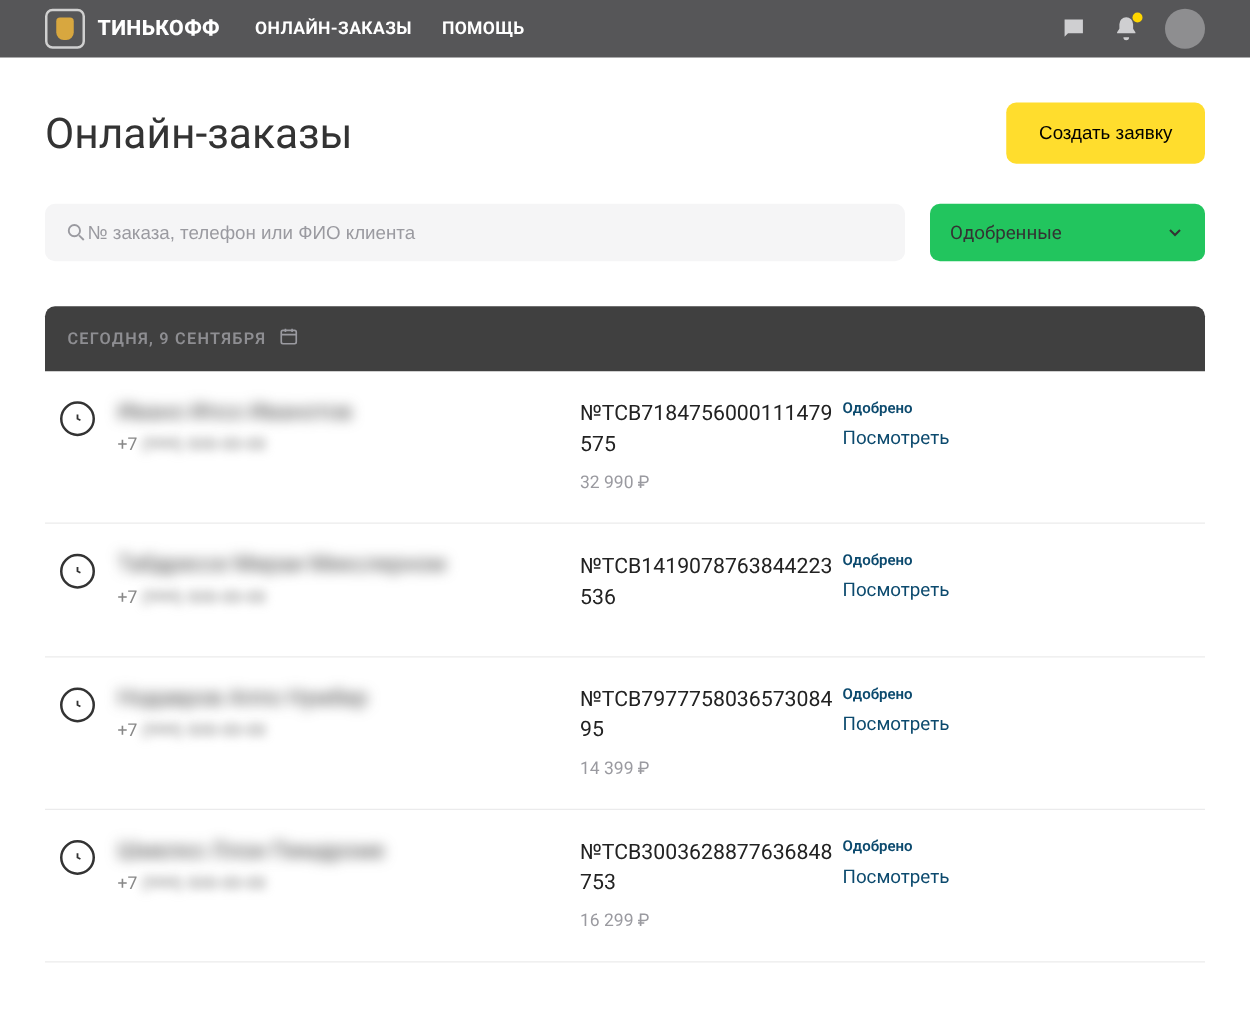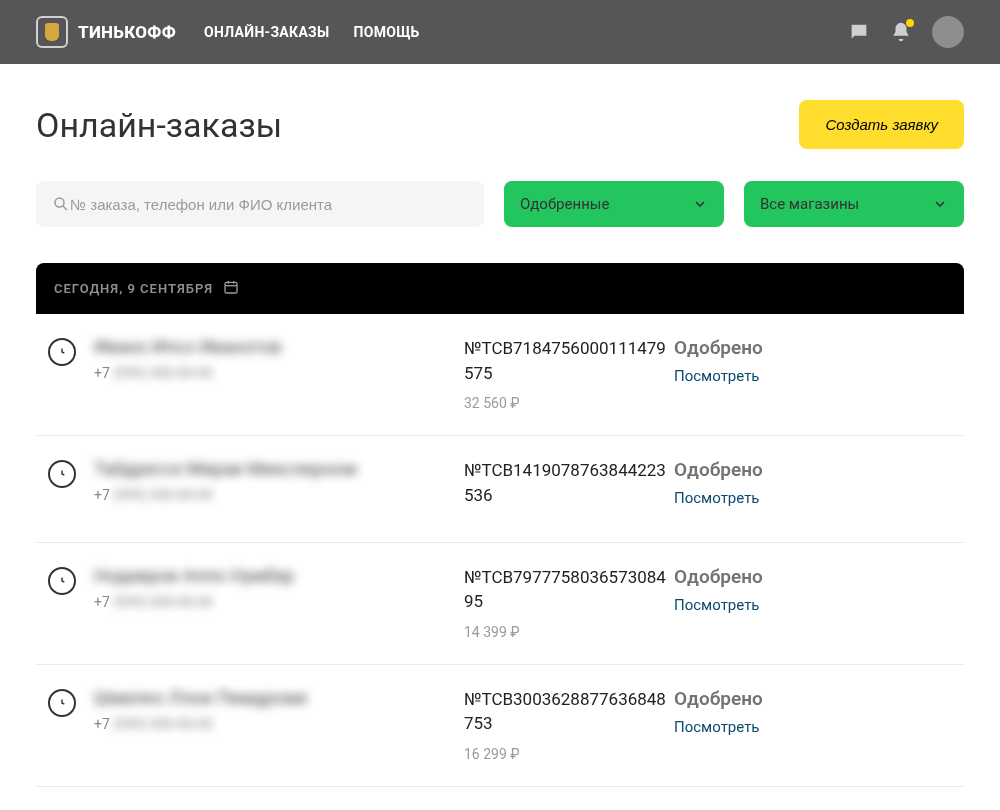--- a/index.html
+++ b/index.html
@@ -5,21 +5,21 @@
   * { box-sizing: border-box; margin: 0; padding: 0; }
   body {
     font-family: -apple-system, BlinkMacSystemFont, "Segoe UI", Roboto, Arial, sans-serif;
     background: #fff;
     color: #333;
     width: 1000px;
   }
   
   .header {
     background: #565658;
-    height: 64px;
+    height: 46px;
     display: flex;
     align-items: center;
     padding: 0 36px;
     gap: 28px;
   }
   .logo-wrap {
     display: flex;
     align-items: center;
     gap: 10px;
   }
@@ -80,21 +80,20 @@
     margin-bottom: 32px;
   }
   .page-title { font-size: 34px; font-weight: 400; }
   .create-btn {
     background: #ffdd2d;
     border: none;
     padding: 16px 26px;
     border-radius: 8px;
     font-size: 15px;
     cursor: pointer;
-    font-style: italic;
   }
   
   .filters {
     display: flex;
     gap: 20px;
     margin-bottom: 36px;
   }
   .search-box {
     flex: 1;
     background: #f5f5f6;
@@ -120,21 +119,21 @@
     padding: 14px 16px;
     display: flex;
     justify-content: space-between;
     align-items: center;
     font-size: 15px;
     cursor: pointer;
   }
   .chev { width: 16px; height: 16px; }
   
   .date-bar {
-    background: #000000;
+    background: #404040;
     border-radius: 8px 8px 0 0;
     padding: 16px 18px;
     display: flex;
     align-items: center;
     gap: 10px;
     color: #8e8e92;
     font-size: 13px;
     font-weight: 600;
     letter-spacing: 1px;
   }
@@ -169,21 +168,21 @@
   .client-phone .blur { filter: blur(4px); }
   .order-no {
     font-size: 17px;
     font-weight: 400;
     color: #222;
     word-break: break-all;
     margin-bottom: 10px;
     line-height: 1.45;
   }
   .order-price { font-size: 14px; color: #9a9aa0; }
-  .status { font-size: 19px; font-weight: 600; color: #737373; margin-bottom: 8px; }
+  .status { font-size: 12px; font-weight: 600; color: #0c4a6e; margin-bottom: 8px; }
   .view-link { color: #0c4a6e; font-size: 15px; cursor: pointer; }
 </style>
 </head>
 <body>
 
 <div class="header">
   <div class="logo-wrap">
     <div class="logo-emblem"></div>
     <span class="logo-text">ТИНЬКОФФ</span>
   </div>
@@ -225,28 +224,20 @@
       <input type="text" placeholder="№ заказа, телефон или ФИО клиента" style="">
     </div>
     <div class="dropdown">
       <span>Одобренные</span>
       <span class="chev">
         <svg viewBox="0 0 24 24" fill="none" stroke="#333" stroke-width="2.5">
             <polyline points="6 9 12 15 18 9"></polyline>
           </svg>
       </span>
     </div>
-    <div class="dropdown">
-      <span>Все магазины</span>
-      <span class="chev">
-        <svg viewBox="0 0 24 24" fill="none" stroke="#333" stroke-width="2.5">
-            <polyline points="6 9 12 15 18 9"></polyline>
-          </svg>
-      </span>
-    </div>
   </div>
 
   <div class="date-bar">
     <span>СЕГОДНЯ, 9 СЕНТЯБРЯ</span>
     <span>
       <svg width="16" height="16" viewBox="0 0 24 24" fill="none" stroke="#9a9aa0" stroke-width="2">
           <rect x="3" y="5" width="18" height="16" rx="2"></rect>
           <line x1="3" y1="10" x2="21" y2="10"></line>
           <line x1="8" y1="3" x2="8" y2="7"></line>
           <line x1="16" y1="3" x2="16" y2="7"></line>
@@ -263,21 +254,21 @@
     </div>
     <div>
       <div class="client-name">Ивано Ипсо Иванотов</div>
       <div class="client-phone">
         <span>+7</span>
         <span class="blur">(999) 000-00-00</span>
       </div>
     </div>
     <div>
       <div class="order-no">№TCB7184756000111479575</div>
-      <div class="order-price">32 560 ₽</div>
+      <div class="order-price">32 990 ₽</div>
     </div>
     <div>
       <div class="status">Одобрено</div>
       <div class="view-link">Посмотреть</div>
     </div>
   </div>
 
   <div class="row">
     <div class="clock-wrap">
       <svg width="14" height="14" viewBox="0 0 24 24" fill="none" stroke="#333" stroke-width="2.5">

